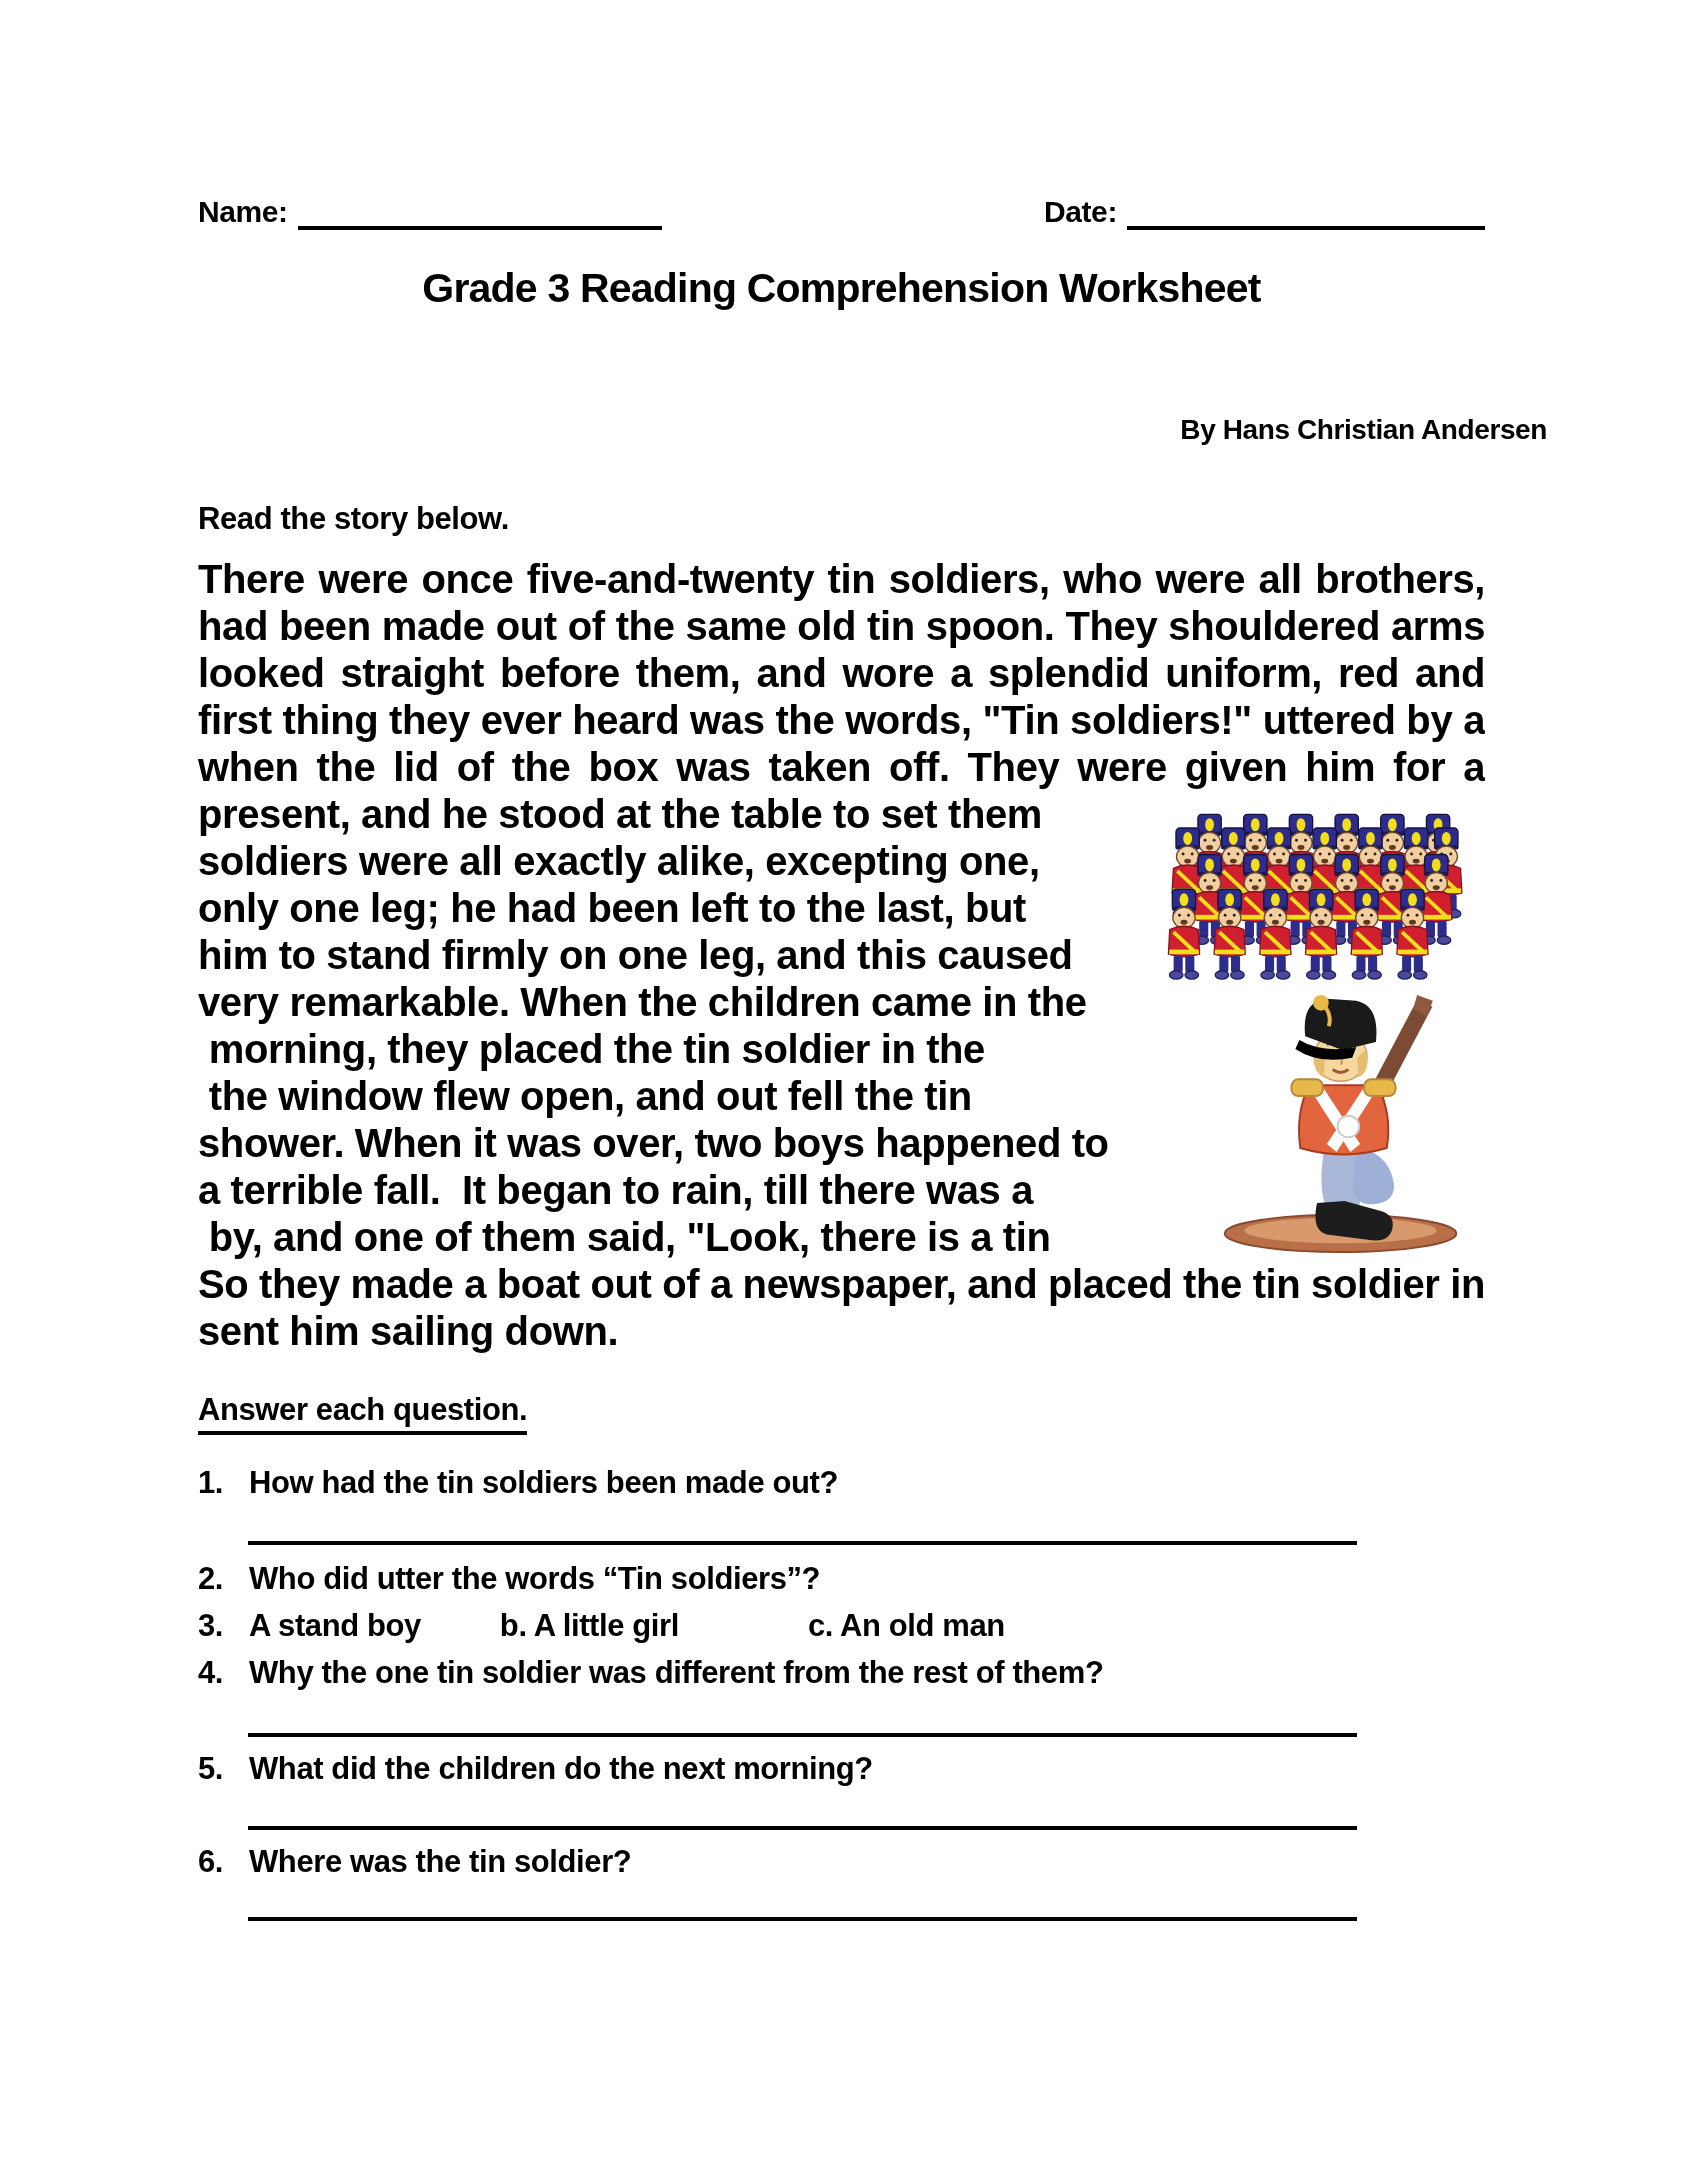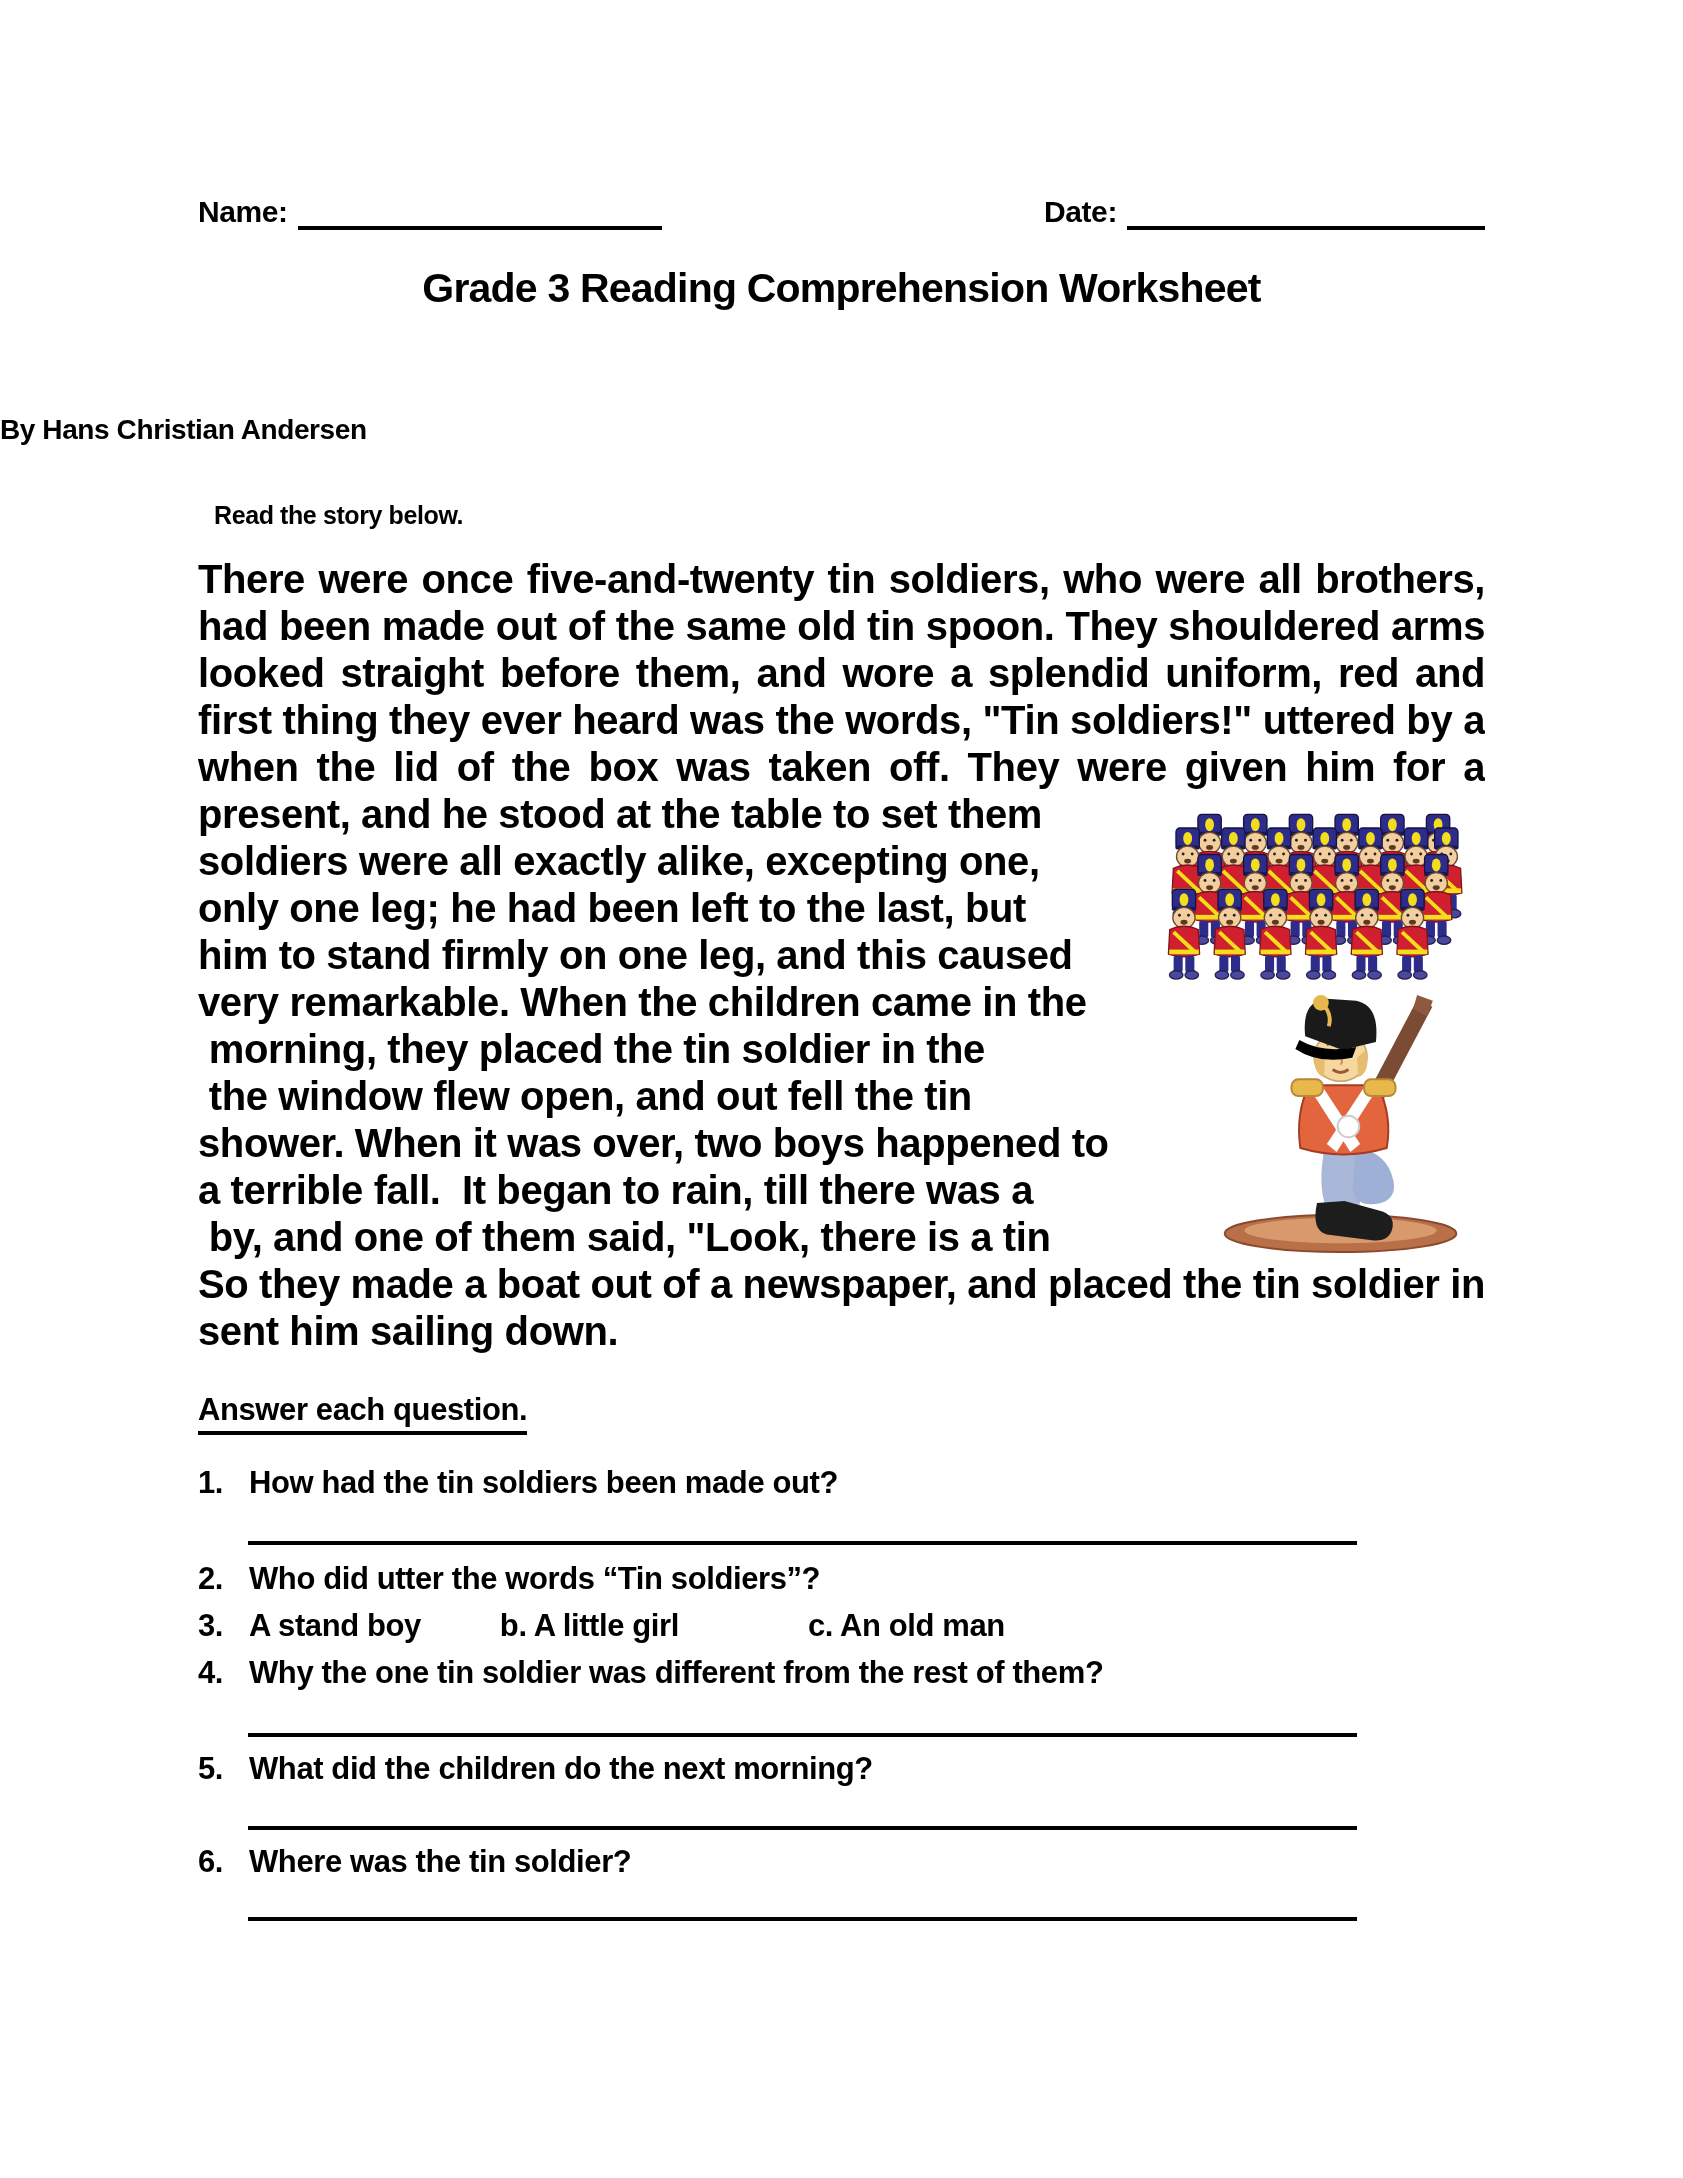--- a/index.html
+++ b/index.html
@@ -13,22 +13,22 @@
     display:flex; justify-content:space-between; font-size:30px;gap:28px; }
   .nd-group { display:flex; align-items:flex-end; }
   .nd-label { line-height:36px; }
   .blank { display:inline-block; border-bottom:4px solid #000; height:32px; margin-left:10px; }
   .name-blank { width:364px; }
   .date-blank { width:358px; }
   
   .main-title { position:absolute; top:265px; left:0; width:1683px; text-align:center;
     font-size:41px; letter-spacing:-0.8px; }
   .story-title { position:absolute; top:358px; left:0; width:1683px; text-align:center; font-size:36px; }
-  .author { position:absolute; top:414px; left:0; width:1547px; text-align:left; font-size:28px; }
-  .read-instruction { position:absolute; top:501px; left:198px; font-size:25px;margin-left:16px; }
+  .author { position:absolute; top:414px; left:0; width:1547px; text-align:right; font-size:28px; }
+  .read-instruction { position:absolute; top:501px; left:198px; font-size:31px; }
   
   .story { position:absolute; top:556px; left:198px; width:1287px; font-size:40px; line-height:47px; }
   .jline { text-align:justify; text-align-last:justify; white-space:normal; overflow:hidden; height:47px; }
   .wline { white-space:pre-wrap; height:47px; overflow:hidden; }
   .wrap-row { display:flex; }
   .wrap-left { width:911px; }
   .wrap-right { width:376px; position:relative; }
   .group-svg { display:block; margin:22px 0 0 30px; width:347px; height:170px; }
   .single-svg { display:block; margin:8px 0 0 91px; width:287px; height:265px; }
   

